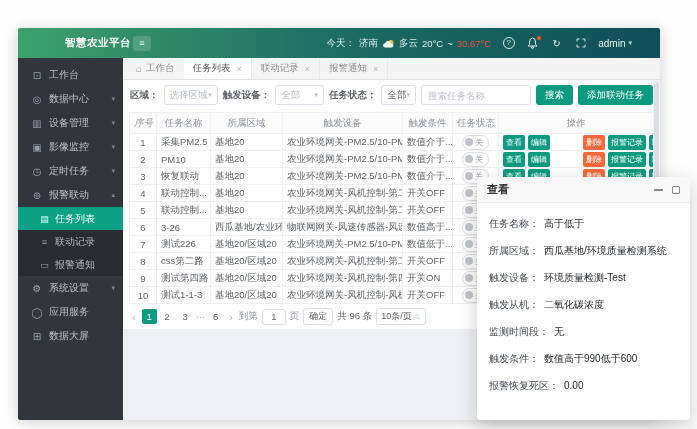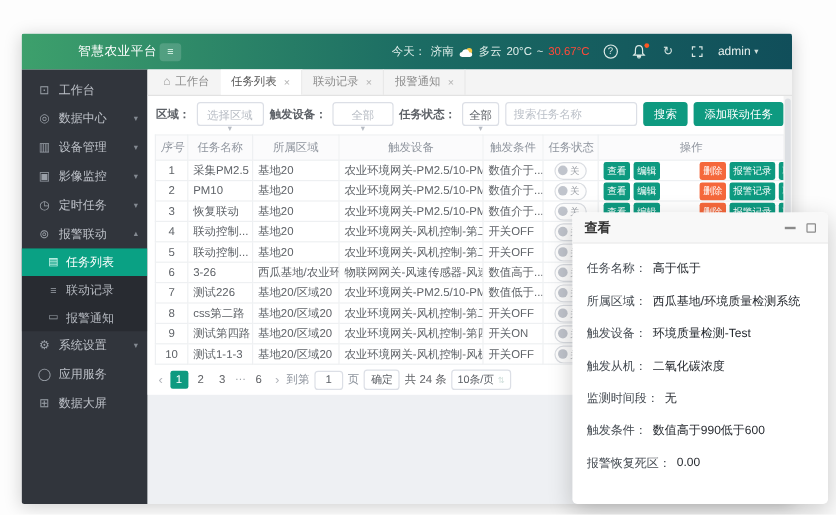--- a/index.html
+++ b/index.html
@@ -5,21 +5,21 @@
   * { margin:0; padding:0; box-sizing:border-box; }
   body { font-family:"Liberation Sans","DejaVu Sans",sans-serif; background:#fff; }
   .page { position:relative; width:697px; height:429px; background:#fdfdfd; overflow:hidden; }
   .window { position:absolute; left:18px; top:28px; width:642px; height:392px; background:#eef0f3;
             box-shadow:0 2px 14px rgba(0,0,0,.18); border-radius:2px; overflow:hidden; }
 
   
   .hdr { position:absolute; left:0; top:0; right:0; height:30px; display:flex; align-items:center;
          background:linear-gradient(90deg,#3da06c 0%,#1b6b63 52%,#104e5a 100%); color:#fff; }
   .logo { width:105px; display:flex; align-items:center; padding-left:10px; gap:5px; }
-  .logo-title { font-size:10.5px; font-weight:normal; letter-spacing:.5px; white-space:nowrap;margin-left:32px; }
+  .logo-title { font-size:10.5px; font-weight:bold; letter-spacing:.5px; white-space:nowrap;margin-left:32px; }
   .burger { width:18px; height:15px; background:rgba(255,255,255,.16); border-radius:3px; margin-left:10px;
             display:flex; align-items:center; justify-content:center; font-size:9px; color:#eafff5; cursor:pointer; }
   .hdr-right { margin-left:auto; display:flex; align-items:center; gap:11px; padding-right:28px; font-size:9.5px; }
   .weather { display:flex; align-items:center; gap:4px; color:#dfeeea; white-space:nowrap; }
   .temp-high { color:#ff4a3a; }
   .hicon { position:relative; width:13px; height:13px; display:flex; align-items:center; justify-content:center;
            color:#d9e7e4; font-size:10px; cursor:pointer; }
   .qmark { width:12px; height:12px; border:1px solid #d9e7e4; border-radius:50%; font-size:8px; line-height:10px;
            text-align:center; }
   .dot-badge { position:absolute; top:-1px; right:-2px; width:4px; height:4px; border-radius:50%; background:#ff5722; }
@@ -49,21 +49,21 @@
          border-right:1px solid #e8e8e8; cursor:pointer; white-space:nowrap; }
   .tab.home { border-right:none; }
   .tab.active { background:#fff; color:#555; }
   .tab-home { font-size:10px; color:#9a9a9a; }
   .tab-x { font-size:9px; color:#b5b5b5; margin-left:2px; }
 
   .card { background:#fff; }
   .filterbar { height:30px; display:flex; align-items:center; padding:0 7px; gap:5px; font-size:9.5px; }
   .f-lab { color:#5c6066; font-weight:bold; white-space:nowrap; }
   .sel { height:20px; border:1px solid #dcdfe6; border-radius:3px; background:#fff; display:flex; align-items:center;
-         justify-content:space-between; padding:4px 5px; color:#b7bcc4; font-size:9.5px; cursor:pointer; white-space:nowrap;flex-direction:column; }
+         justify-content:space-between; padding:4px 5px; color:#b7bcc4; font-size:9.5px; cursor:pointer; white-space:nowrap; }
   .sel .caret { color:#b7bcc4; }
   .sel-region { width:117px; }
   .sel-device { width:103px; }
   .sel-status { width:46px; color:#5c6066; }
   .txt { height:20px; width:110px; border:1px solid #dcdfe6; border-radius:3px; padding:0 6px; font-size:9.5px;
          color:#5c6066; font-family:inherit; }
   .txt::placeholder { color:#bcc1c9; }
   .btn { height:20px; border:none; border-radius:3px; background:#0e9a80; color:#fff; font-size:9.5px;
          padding:0 9px; cursor:pointer; font-family:inherit; white-space:nowrap; }
 
@@ -476,21 +476,21 @@
               <span class="pg-num">2</span>
               <span class="pg-num">3</span>
               <span class="pg-ellipsis">…</span>
               <span class="pg-num">6</span>
             </span>
           <span class="pg-arrow">›</span>
           <span class="pg-text">到第</span>
           <input class="pg-input" value="1" style="">
           <span class="pg-text">页</span>
           <button class="pg-btn">确定</button>
-          <span class="pg-total">共 24 条</span>
+          <span class="pg-total">共 96 条</span>
           <span class="pg-size">
             <span>10条/页</span>
             <span class="caret">⇅</span>
           </span>
         </div>
       </div>
 
       <div class="main-scrollbar">
         <div class="main-scroll-thumb"></div>
       </div>

